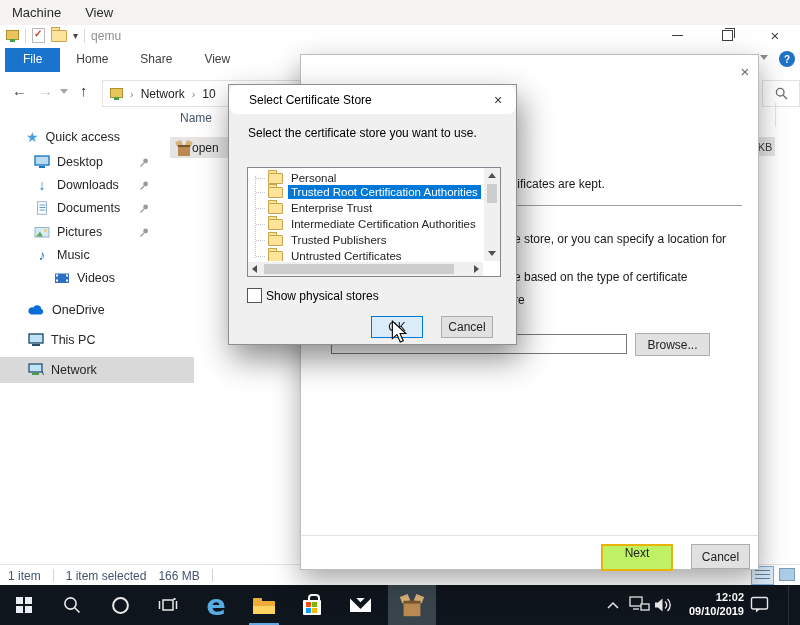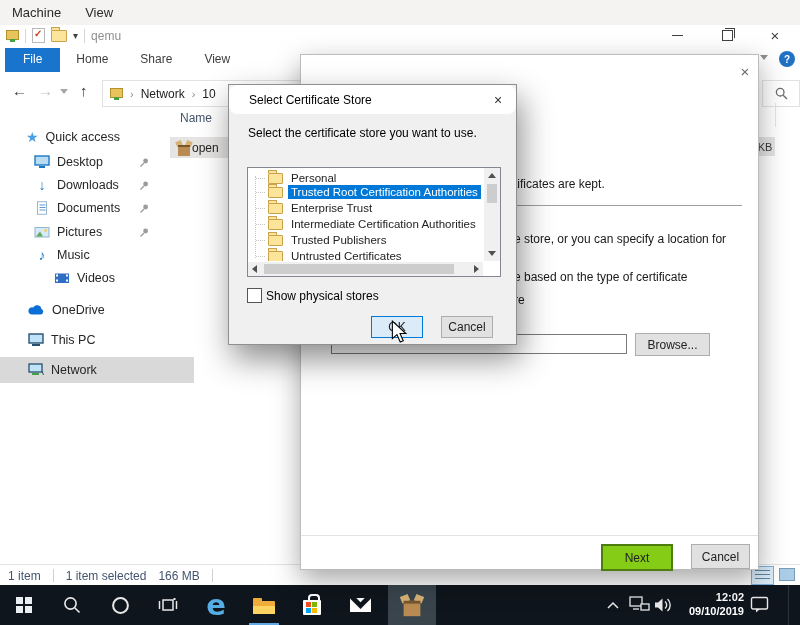--- a/index.html
+++ b/index.html
@@ -94,22 +94,22 @@
   .wizard{left:300px;top:54px;width:457px;height:514px;background:#fff;border:1px solid #bcbcbc;
           box-shadow:0 10px 26px rgba(0,0,0,.35);}
   .wizclose{position:absolute;left:434px;top:6px;width:20px;height:20px;color:#666;font-size:15px;
             display:flex;align-items:center;justify-content:center;}
   .wfrag{position:absolute;left:213px;color:#191919;white-space:nowrap;}
   .wsep{position:absolute;left:213px;top:150px;width:228px;height:1px;background:#9f9f9f;}
   .winput{position:absolute;left:30px;top:279px;width:294px;height:18px;background:#fff;border:1px solid #7a7a7a;}
   .wbrowse{position:absolute;left:334px;top:278px;width:73px;height:21px;background:#e1e1e1;border:1px solid #adadad;
            display:flex;align-items:center;justify-content:center;}
   .wfoot{position:absolute;left:0;top:480px;width:457px;height:1px;background:#e3e3e3;}
-  .wnext{position:absolute;left:300px;top:489px;width:68px;height:23px;background:#84cc16;border:2px solid #4d7c0f;
-         display:flex;align-items:center;justify-content:center;}
+  .wnext{position:absolute;left:300px;top:489px;width:68px;height:23px;background:#bef264;border:2px solid #eab308;
+         display:flex;justify-content:center;}
   .wcancel{position:absolute;left:390px;top:489px;width:57px;height:23px;background:#e1e1e1;border:1px solid #adadad;
            display:flex;align-items:center;justify-content:center;}
   
   .certdlg{left:228px;top:84px;width:287px;height:259px;background:#f0f0f0;border:1px solid #8f8f8f;
            box-shadow:4px 14px 30px rgba(0,0,0,.45);}
   .cdtitle{position:absolute;left:0;top:0;width:100%;height:29px;background:#fff;border-radius:8px;}
   .cdtitle .t{position:absolute;left:20px;top:8px;color:#000;}
   .cdclose{position:absolute;right:8px;top:5px;width:20px;height:19px;color:#333;font-size:14px;
            display:flex;align-items:center;justify-content:center;}
   .cdinstr{position:absolute;left:19px;top:41px;color:#000;}

